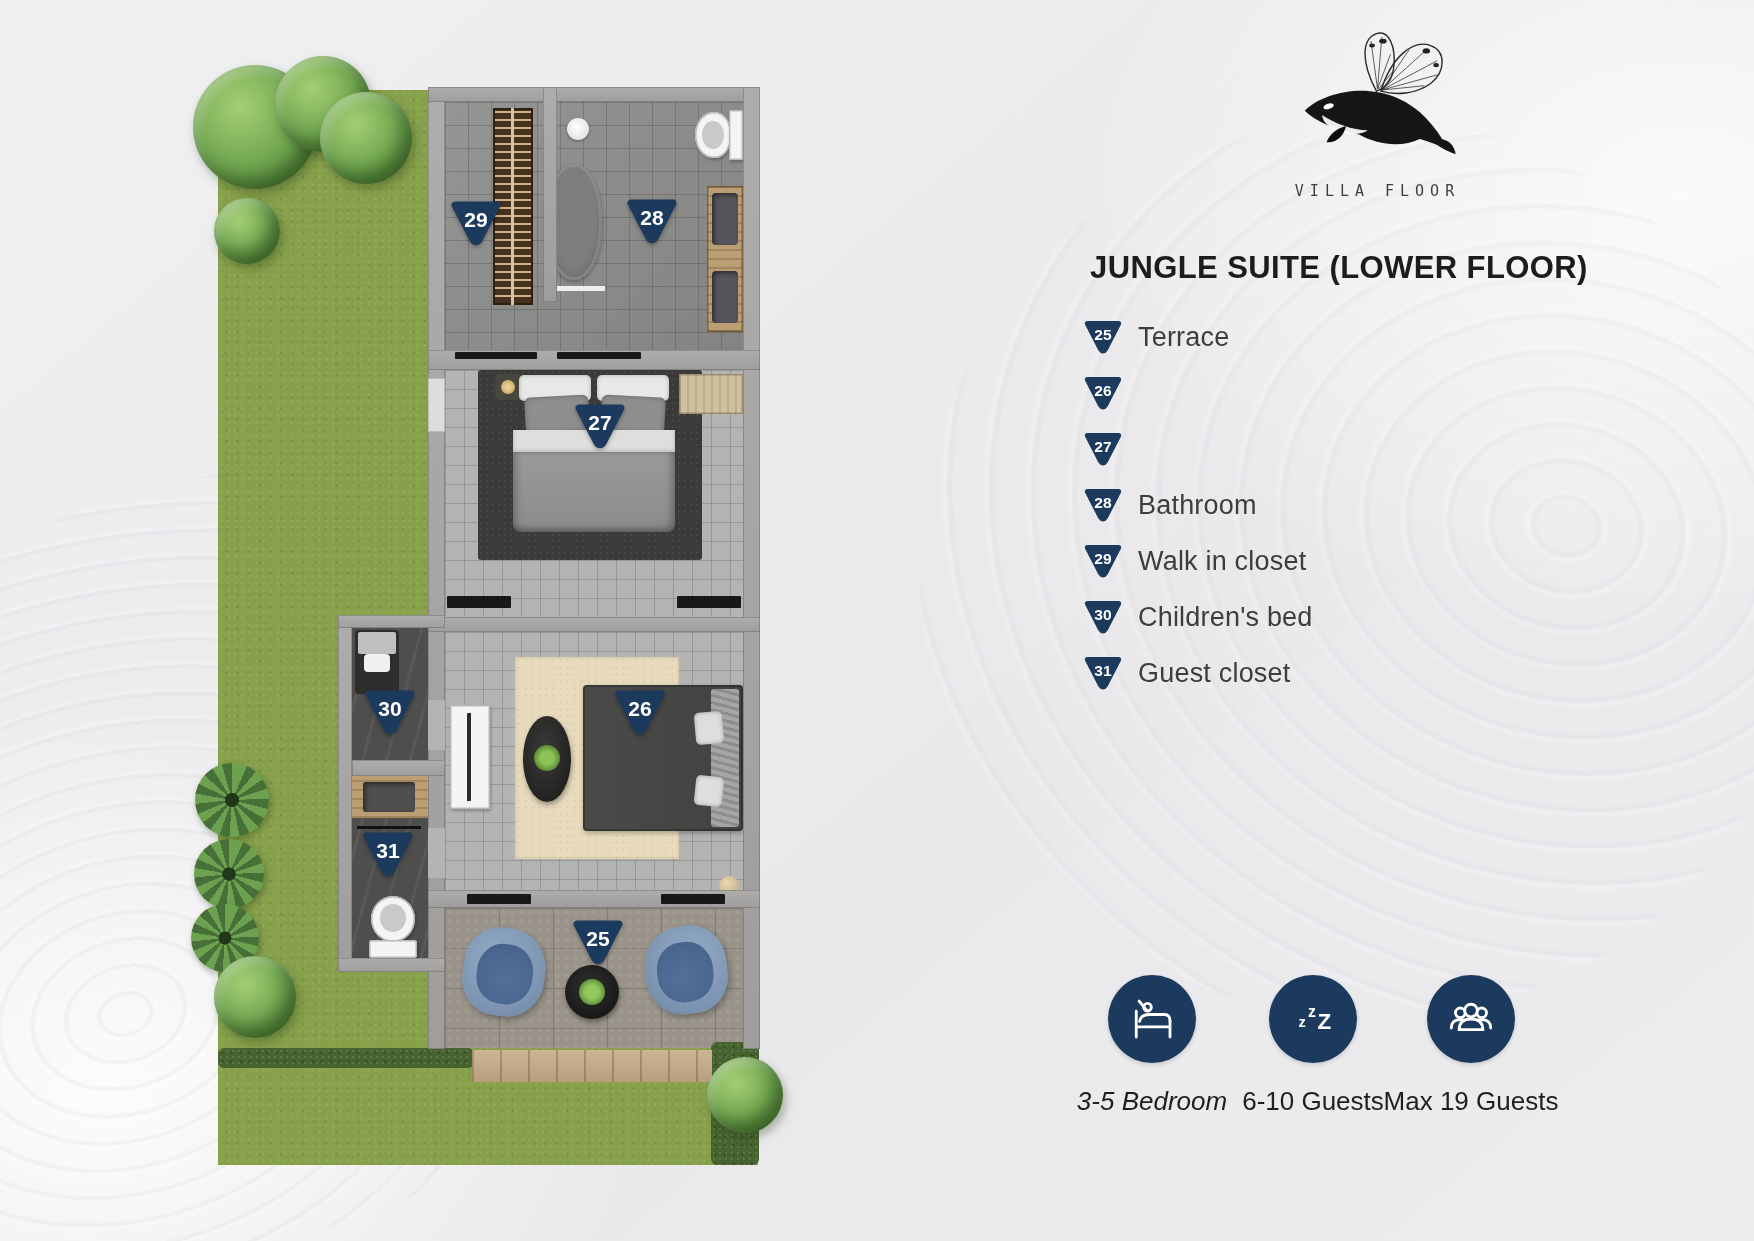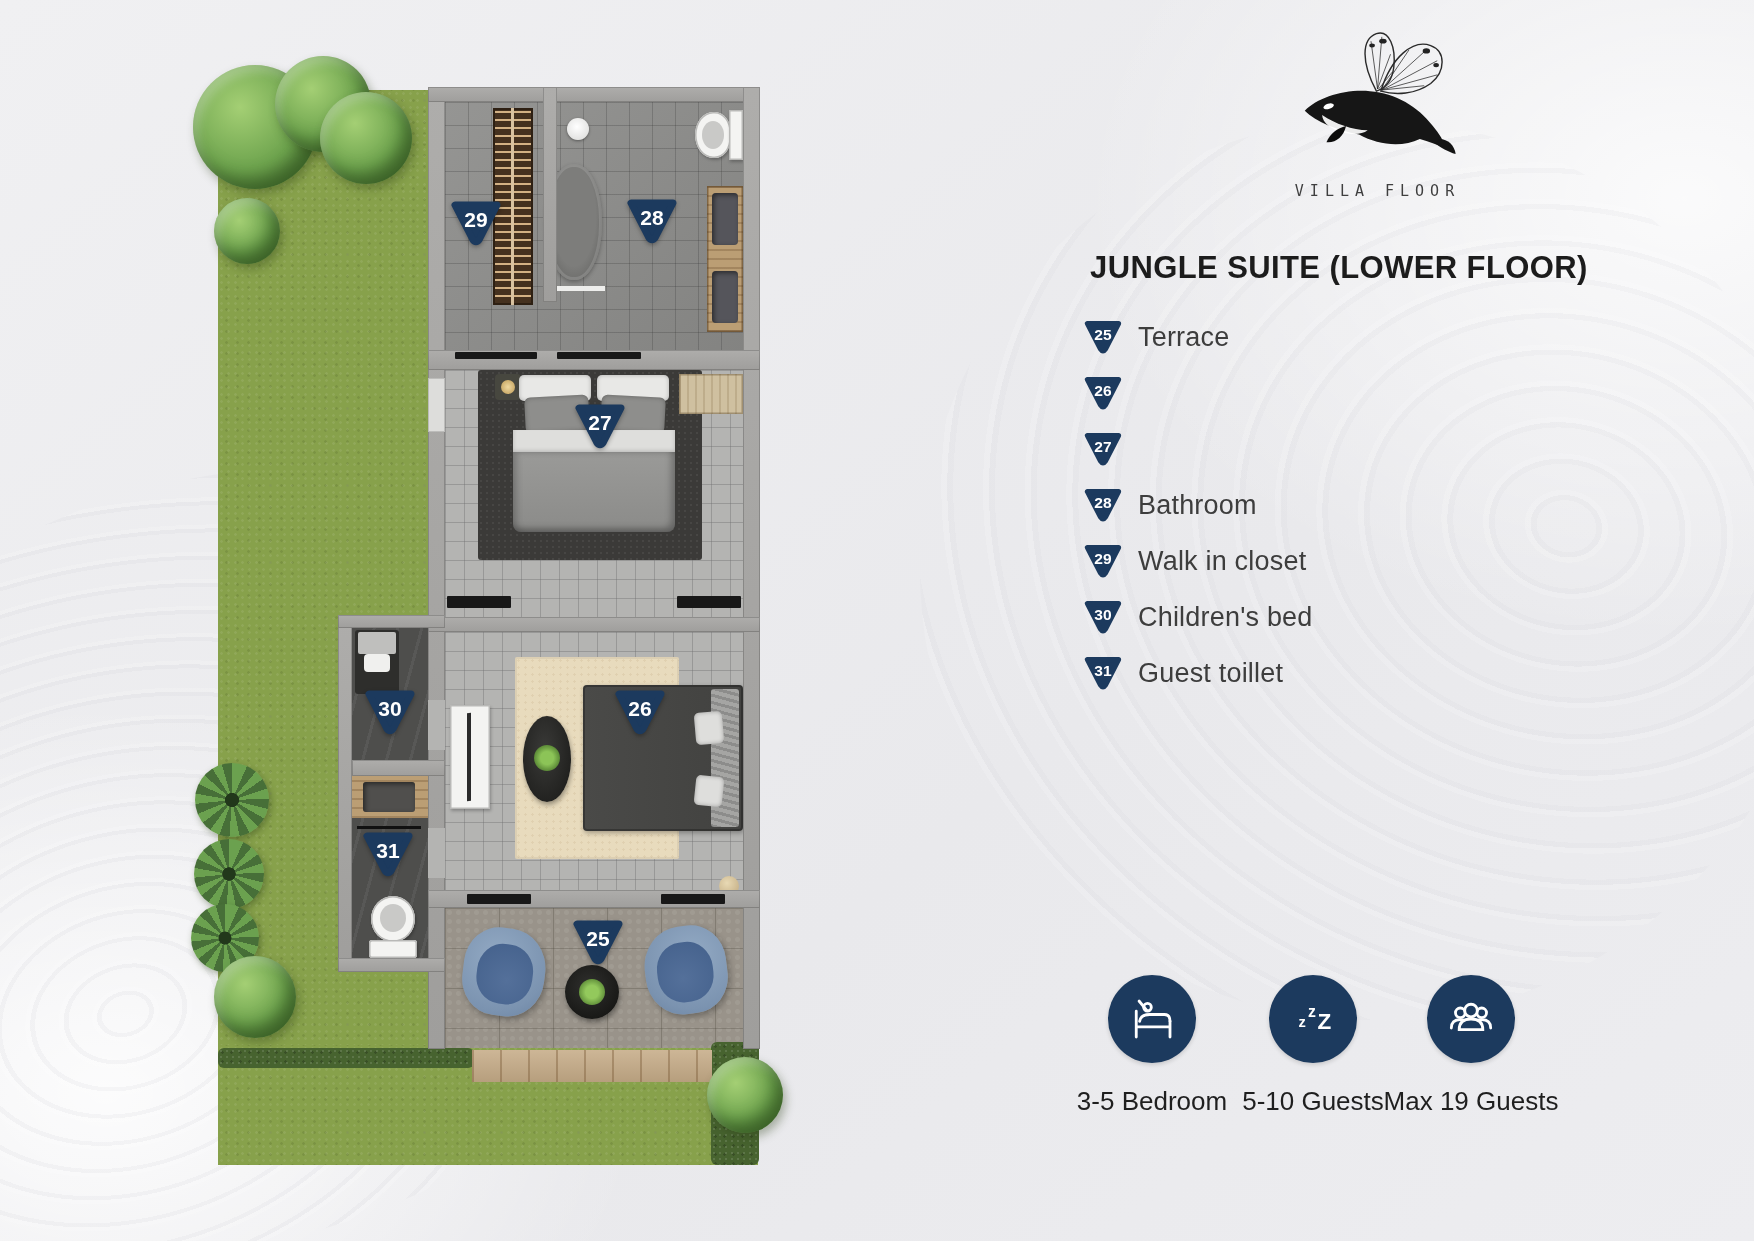--- a/index.html
+++ b/index.html
@@ -332,44 +332,44 @@
       </span>
     <span class="legend-label">Children's bed</span>
   </div>
   <div class="legend-row">
     <span class="marker">
         <svg viewBox="0 0 54 48" width="40" height="36">
           <path d="M6 6 H48 L30.5 40 Q27 45.5 23.5 40 Z"></path>
           <text x="27" y="28">31</text>
         </svg>
       </span>
-    <span class="legend-label">Guest toillet</span>
-  </div>
-</div>
-
-<div class="stat" style="left:1042px;top:975px;">
+    <span class="legend-label">Guest closet</span>
+  </div>
+</div>
+
+<div class="stat" style="left:1042px;top:975px;font-style:italic;">
   <div class="stat-circle">
     <svg viewBox="0 0 48 48">
       <circle class="stroke" cx="20" cy="13.5" r="3.4"></circle>
       <path class="stroke" d="M12.5 8 L19.5 16.5"></path>
       <path class="stroke" d="M13 26 Q14 20 22 20 L35 20 Q40 20 40 26"></path>
       <path class="stroke" d="M10 17 V40 M40 26 V40 M10 31 H40"></path>
     </svg>
   </div>
   <div class="stat-label">3-5 Bedroom</div>
 </div>
 <div class="stat" style="left:1203px;top:975px;">
   <div class="stat-circle">
     <svg viewBox="0 0 48 48">
       <text class="zz" x="11" y="31" font-size="13">z</text>
       <text class="zz" x="19.5" y="22" font-size="14">z</text>
       <text class="zz" x="28" y="33" font-size="20">Z</text>
     </svg>
   </div>
-  <div class="stat-label">5-10 Guests</div>
+  <div class="stat-label">6-10 Guests</div>
 </div>
 <div class="stat" style="left:1361px;top:975px;">
   <div class="stat-circle">
     <svg viewBox="0 0 48 48">
       <circle class="stroke" cx="14.5" cy="18.5" r="4.3"></circle>
       <path class="stroke" d="M6.5 32 Q6.5 24.5 14.5 24.5 Q17 24.5 18.8 25.6"></path>
       <circle class="stroke" cx="33.5" cy="18.5" r="4.3"></circle>
       <path class="stroke" d="M29.2 25.6 Q31 24.5 33.5 24.5 Q41.5 24.5 41.5 32"></path>
       <circle class="person-front" cx="24" cy="16.5" r="5.6"></circle>
       <path class="person-front" d="M13.5 33.5 Q13.5 24 24 24 Q34.5 24 34.5 33.5 Z"></path>

